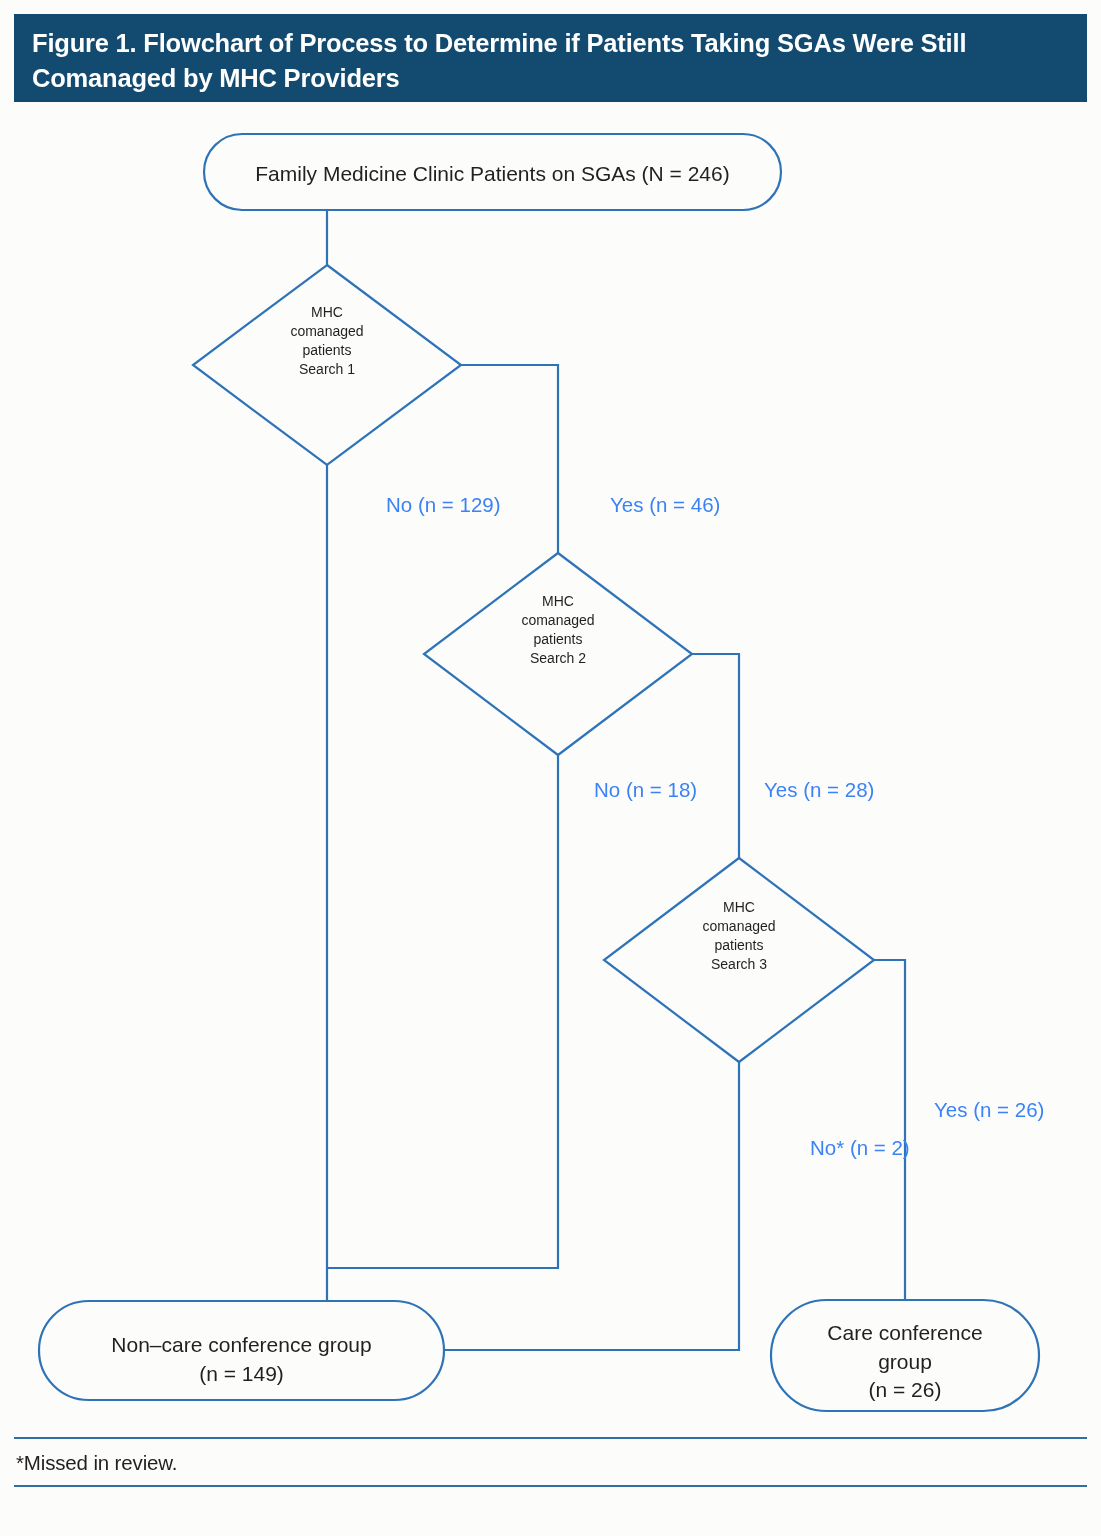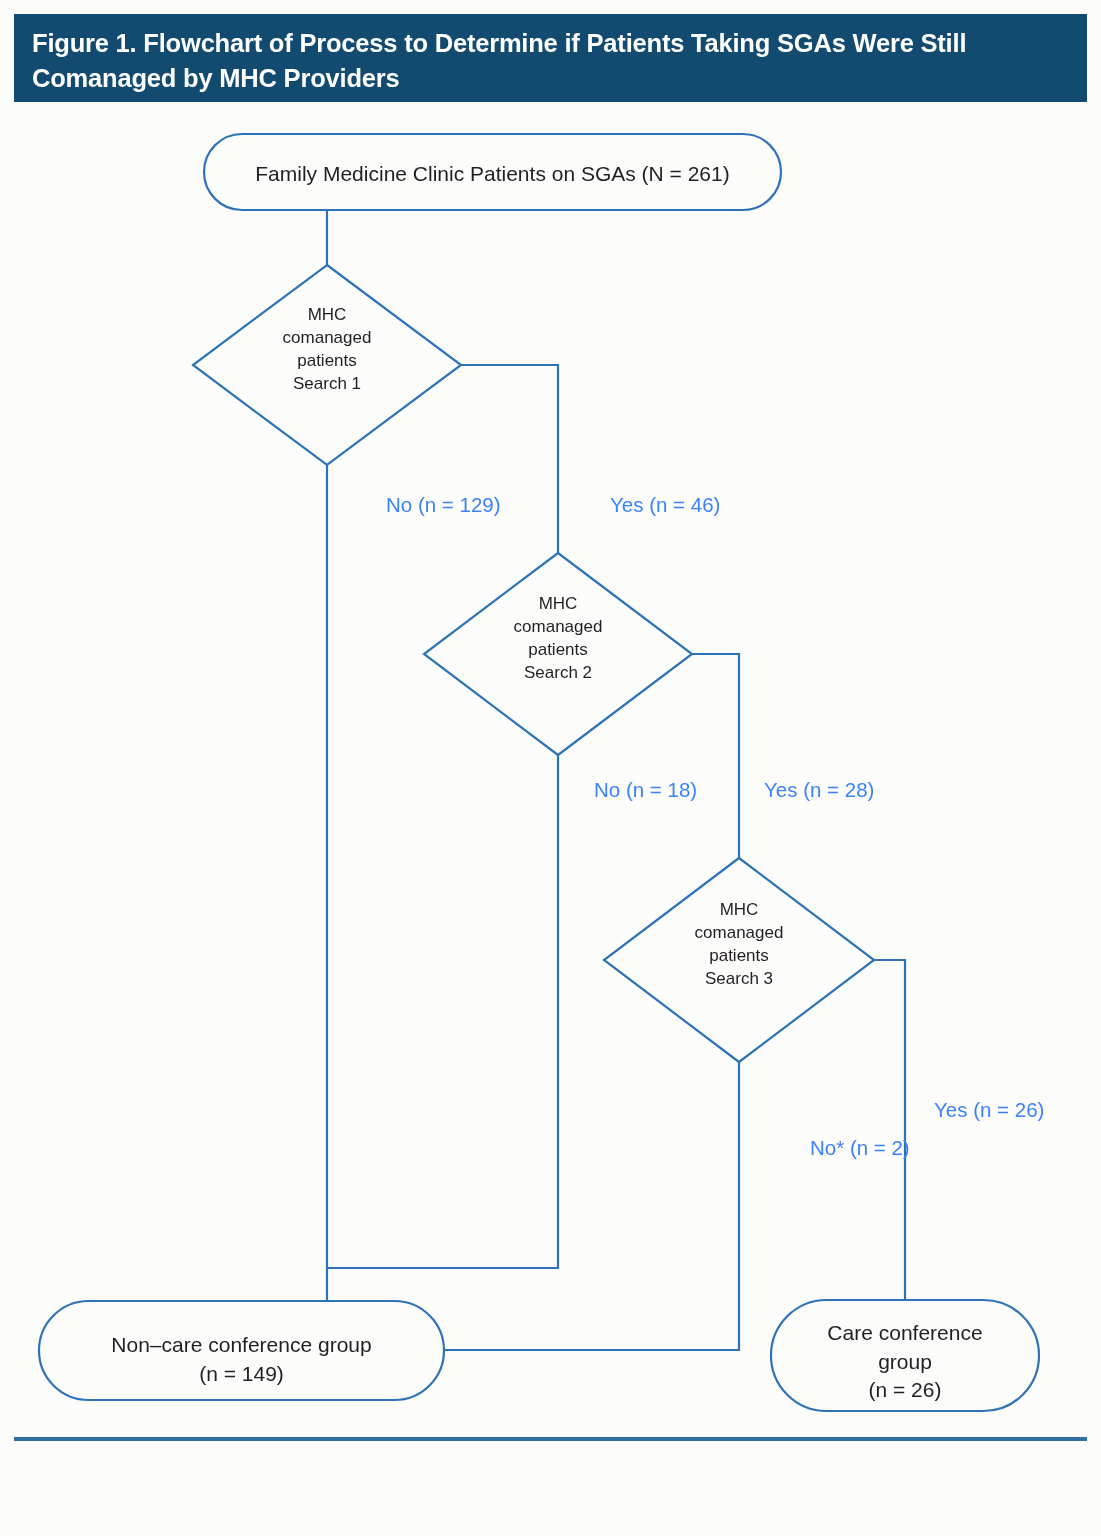--- a/index.html
+++ b/index.html
@@ -66,21 +66,21 @@
     font-family: "Liberation Sans", sans-serif;
     font-size: 20.5px;
     line-height: 1.36;
     white-space: pre-line;
     pointer-events: none;
   }
   .terminal-label {
     font-size: 21px;
   }
   .diamond-label {
-    font-size: 17px;
+    font-size: 14px;
   }
   .edge-label {
     position: absolute;
     color: #3b82f6;
     font-size: 20.5px;
     white-space: nowrap;
   }
 
   
   .footnote-block {
@@ -143,21 +143,21 @@
 
         <path d="M874,960 L905,960 L905,1299"></path>
 
         <rect x="39" y="1301" width="405" height="99" rx="49.5" ry="49.5"></rect>
 
         <rect x="771" y="1300" width="268" height="111" rx="55.5" ry="55.5"></rect>
 
       </g>
     </svg>
 
-    <div class="node-label terminal-label" style="left:204px; top:160px; width:577px;">Family Medicine Clinic Patients on SGAs (N = 261)</div>
+    <div class="node-label terminal-label" style="left:204px; top:160px; width:577px;">Family Medicine Clinic Patients on SGAs (N = 246)</div>
 
     <div class="node-label diamond-label" style="left:213px; top:303px; width:228px;">MHC
 comanaged
 patients
 Search 1</div>
 
     <div class="node-label diamond-label" style="left:444px; top:592px; width:228px;">MHC
 comanaged
 patients
 Search 2</div>
@@ -180,16 +180,17 @@
     <div class="edge-label" style="left:594px; top:778px;">No (n = 18)</div>
     <div class="edge-label" style="left:764px; top:778px;">Yes (n = 28)</div>
 
     <div class="edge-label" style="left:766px; top:1136px;margin-left:44px;">No* (n = 2)</div>
     <div class="edge-label" style="left:934px; top:1098px;">Yes (n = 26)</div>
 
   </div>
 
   <div class="footnote-block">
     <div class="rule"></div>
+    <div class="footnote-text">*Missed in review.</div>
     <div class="rule thin"></div>
   </div>
 
 </div>
 
 </body></html>

